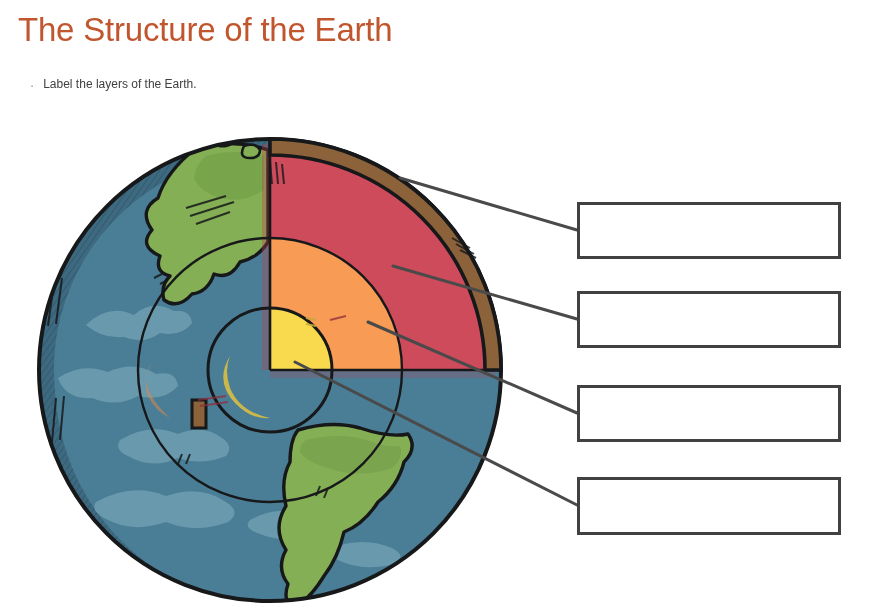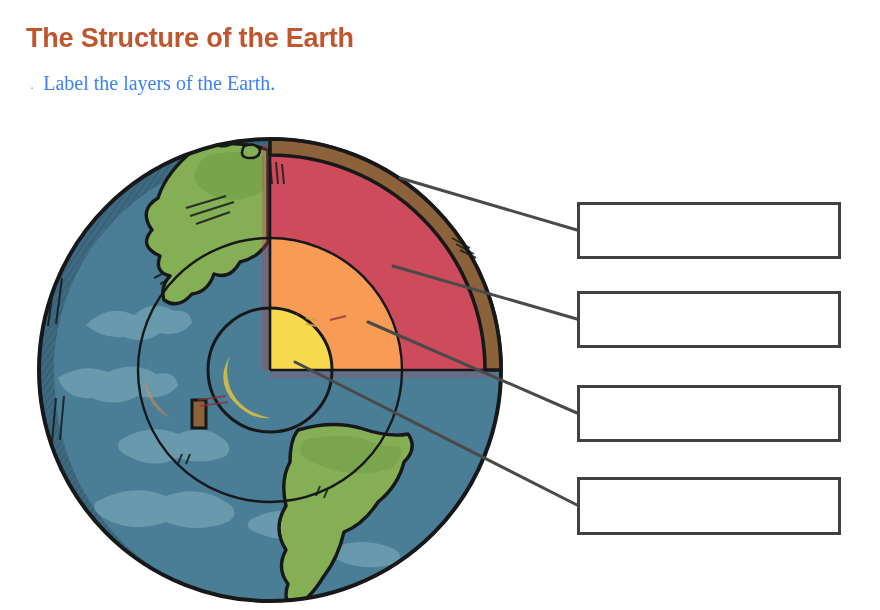--- a/index.html
+++ b/index.html
@@ -14,49 +14,48 @@
     overflow: hidden;
     font-family: "Liberation Sans", sans-serif;
     -webkit-font-smoothing: antialiased;
   }
 
   
   #worksheet-title {
     position: absolute;
     left: 18px;
     top: 8px;
-    font-size: 27px;
-    font-weight: bold;
+    font-size: 33px;
+    font-weight: normal;
     letter-spacing: -0.2px;
     color: #c0552e;
     line-height: 44px;
     white-space: nowrap;
-    margin: 8px;
+    margin: 0;
   }
   #instruction-row {
     position: absolute;
     left: 30px;
     top: 72px;
     display: flex;
     align-items: baseline;
     gap: 9px;
   }
   #instruction-bullet {
     font-size: 15px;
     color: #9aa0a6;
     line-height: 22px;
     position: relative;
     top: -1px;
   }
   #instruction-text {
-    font-size: 20px;
-    color: #3b82f6;
+    font-size: 12px;
+    color: #404040;
     line-height: 22px;
     white-space: nowrap;
-    font-family: Liberation Serif, serif;
   }
 
   
   #diagram-stage {
     position: absolute;
     left: 0;
     top: 110px;
     width: 880px;
     height: 500px;
   }

